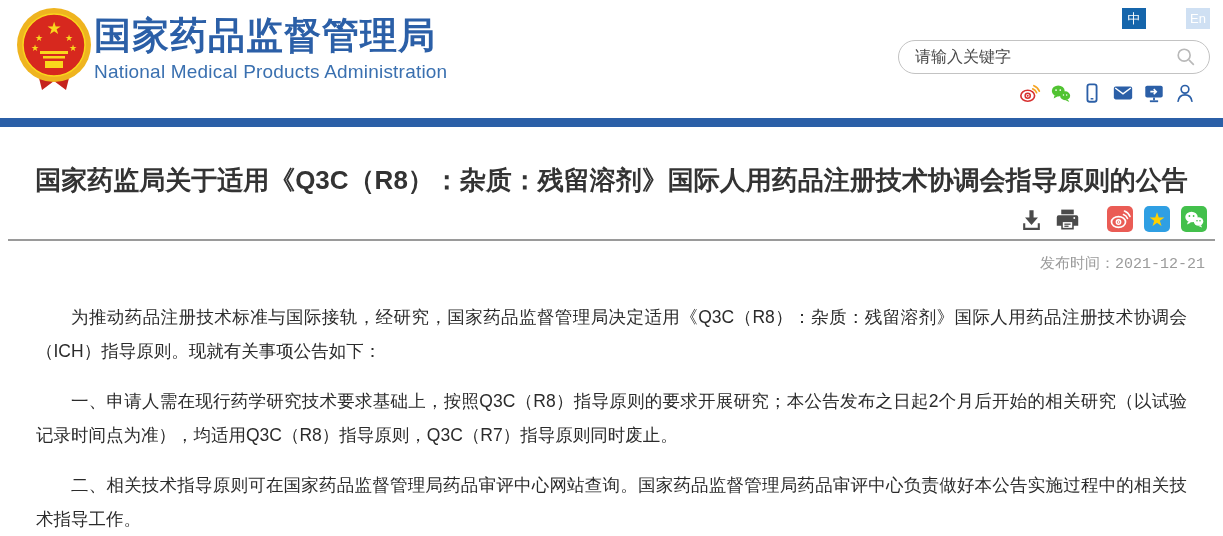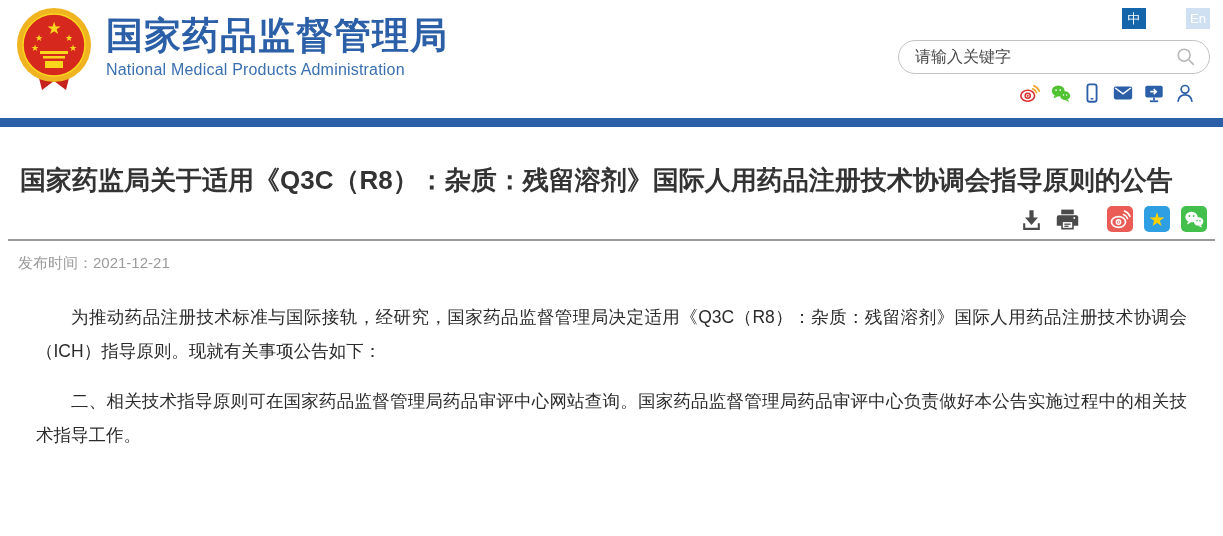--- a/index.html
+++ b/index.html
@@ -18,23 +18,23 @@
   }
   *{margin:0;padding:0;box-sizing:border-box;}
   html,body{background:#fff;}
   body{font-family:"Liberation Sans","DejaVu Sans",sans-serif;}
   .page{position:relative;width:1223px;height:536px;background:#fff;overflow:hidden;}
 
   
   .header{position:absolute;top:0;left:0;width:100%;height:118px;background:#fff;}
   .brand{position:absolute;left:14px;top:6px;display:flex;align-items:flex-start;}
   .emblem{width:80px;height:86px;}
-  .brand-text{margin-left:12px;padding-top:8px;}
+  .brand-text{padding-top:8px;}
   .site-zh{font-size:37px;font-weight:bold;color:var(--accent);letter-spacing:1px;line-height:44px;}
-  .site-en{font-size:16px;color:var(--site-en);margin-top:3px;letter-spacing:.2px;}
+  .site-en{font-size:19px;color:var(--site-en);margin-top:3px;letter-spacing:.2px;}
 
   .lang-switch{position:absolute;top:8px;right:13px;display:flex;}
   .lang{width:24px;height:21px;display:flex;align-items:center;justify-content:center;
         font-size:13px;color:#fff;cursor:pointer;}
   .lang.zh{background:var(--lang-active);}
   .lang.en{background:var(--lang-inactive);margin-left:40px;}
 
   .search-box{position:absolute;top:40px;right:13px;width:312px;height:34px;
       border:1px solid var(--search-border);border-radius:17px;display:flex;align-items:center;
       padding:0 12px 0 16px;background:#fff;}
@@ -44,28 +44,28 @@
   .search-glyph{width:22px;height:22px;flex:0 0 auto;cursor:pointer;}
 
   .header-icons{position:absolute;top:82px;right:27px;display:flex;align-items:center;gap:9px;}
   .hicon{width:22px;height:22px;cursor:pointer;}
 
   
   .blue-bar{position:absolute;top:118px;left:0;width:100%;height:9px;background:var(--accent);}
 
   
   .content{position:absolute;top:127px;left:0;right:0;}
-  .article-title{margin:33px 20px 0;text-align:left;font-size:26px;font-weight:bold;
+  .article-title{margin:33px 20px 0;text-align:center;font-size:26px;font-weight:bold;
       color:#333;line-height:41px;}
   .toolbar{display:flex;justify-content:flex-end;align-items:center;gap:11px;margin:5px 16px 0;}
   .ticon{width:26px;height:26px;cursor:pointer;}
   .ticon.gray{width:25px;height:25px;}
   .group-gap{margin-left:16px;}
   .divider{border:none;border-top:2px solid var(--line-gray);margin:7px 8px 0;}
-  .date-row{margin:13px 18px 0;font-size:15px;color:var(--text-gray);}
+  .date-row{text-align:right;margin:13px 18px 0;font-size:15px;color:var(--text-gray);font-family:Liberation Mono, monospace;}
   .body-text{margin:27px 20px 0;font-size:17.5px;line-height:34px;color:var(--text-dark);
       text-align:justify;}
   .body-text p{margin:16px;text-indent:2em;}
 </style>
 </head>
 <body>
 
 <div class="page">
 
   <div class="header">
@@ -190,18 +190,19 @@
     </div>
 
     <hr class="divider">
 
     <div class="date-row">
       <span>发布时间：</span><span>2021-12-21</span>
     </div>
 
     <div class="body-text">
       <p>为推动药品注册技术标准与国际接轨，经研究，国家药品监督管理局决定适用《Q3C（R8）：杂质：残留溶剂》国际人用药品注册技术协调会（ICH）指导原则。现就有关事项公告如下：</p>
+      <p>一、申请人需在现行药学研究技术要求基础上，按照Q3C（R8）指导原则的要求开展研究；本公告发布之日起2个月后开始的相关研究（以试验记录时间点为准），均适用Q3C（R8）指导原则，Q3C（R7）指导原则同时废止。</p>
       <p>二、相关技术指导原则可在国家药品监督管理局药品审评中心网站查询。国家药品监督管理局药品审评中心负责做好本公告实施过程中的相关技术指导工作。</p>
 
     </div>
 
   </div>
 </div>
 
 </body></html>

